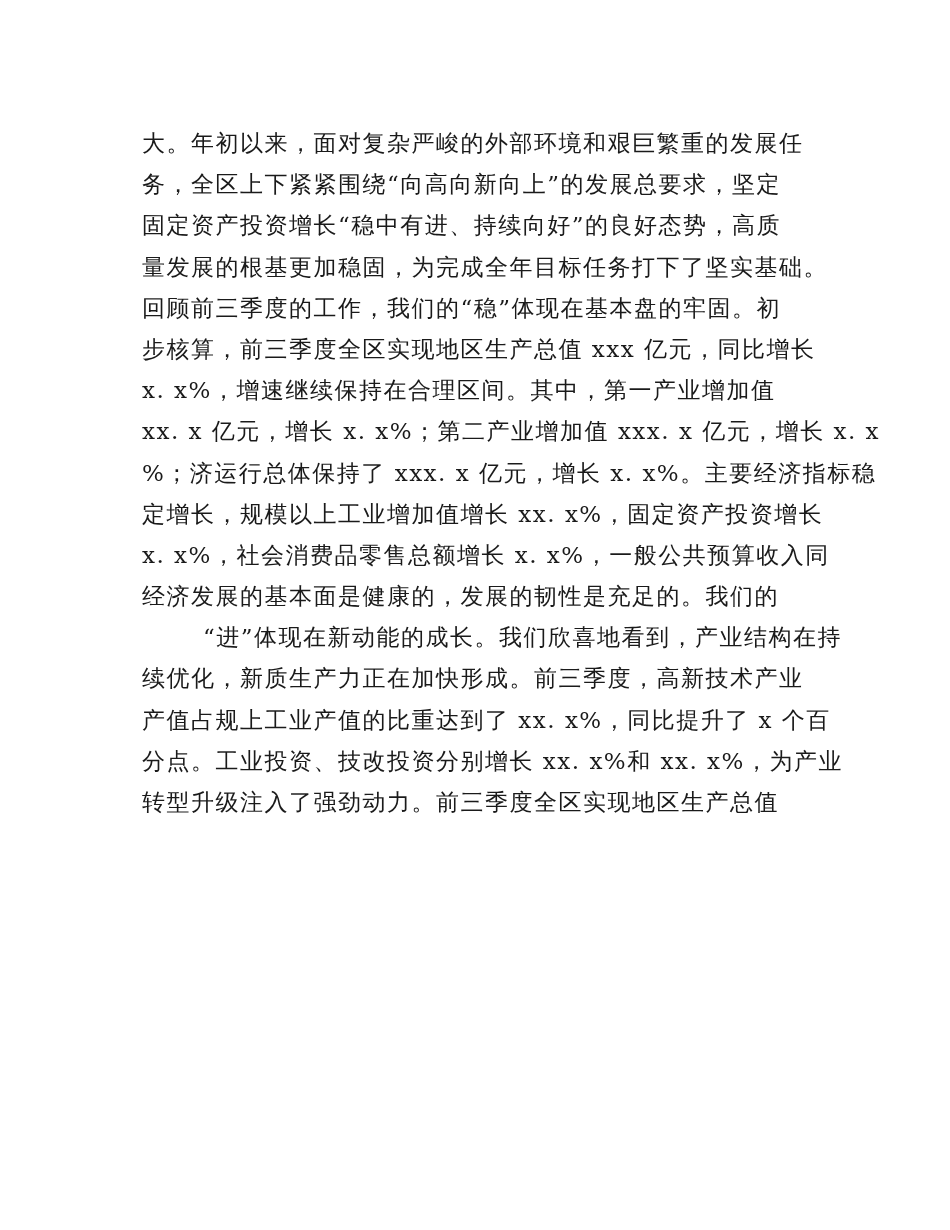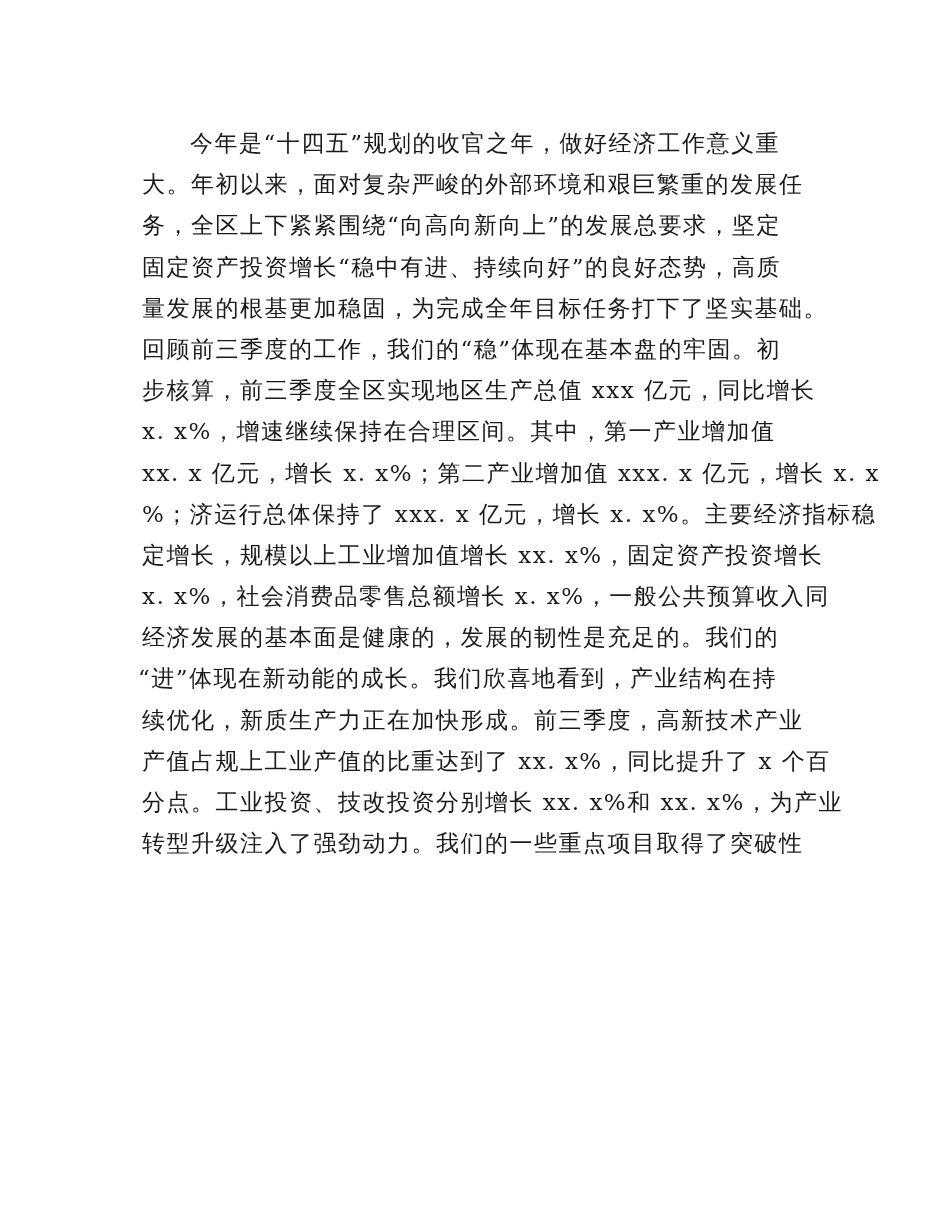--- a/index.html
+++ b/index.html
@@ -37,39 +37,39 @@
       height: 41.2px;
       line-height: 41.2px;
       white-space: nowrap;
       letter-spacing: 1.5px;
     }
     .line.indent {
       padding-left: 48px;
     }
     .line.quote-start {
       margin-left: -4px;
+      text-align: right;
     }
   </style>
 </head>
 <body>
 
 <div class="page">
   <div class="body-text">
-    <span class="line indent">今年是“十四五”规划的收官之年，做好经济工作意义重</span>
     <span class="line">大。年初以来，面对复杂严峻的外部环境和艰巨繁重的发展任</span>
     <span class="line">务，全区上下紧紧围绕“向高向新向上”的发展总要求，坚定</span>
     <span class="line">固定资产投资增长“稳中有进、持续向好”的良好态势，高质</span>
     <span class="line">量发展的根基更加稳固，为完成全年目标任务打下了坚实基础。</span>
     <span class="line">回顾前三季度的工作，我们的“稳”体现在基本盘的牢固。初</span>
     <span class="line">步核算，前三季度全区实现地区生产总值 xxx 亿元，同比增长</span>
     <span class="line">x. x%，增速继续保持在合理区间。其中，第一产业增加值</span>
     <span class="line">xx. x 亿元，增长 x. x%；第二产业增加值 xxx. x 亿元，增长 x. x</span>
     <span class="line">%；济运行总体保持了 xxx. x 亿元，增长 x. x%。主要经济指标稳</span>
     <span class="line">定增长，规模以上工业增加值增长 xx. x%，固定资产投资增长</span>
     <span class="line">x. x%，社会消费品零售总额增长 x. x%，一般公共预算收入同</span>
     <span class="line">经济发展的基本面是健康的，发展的韧性是充足的。我们的</span>
     <span class="line quote-start">“进”体现在新动能的成长。我们欣喜地看到，产业结构在持</span>
     <span class="line">续优化，新质生产力正在加快形成。前三季度，高新技术产业</span>
     <span class="line">产值占规上工业产值的比重达到了 xx. x%，同比提升了 x 个百</span>
     <span class="line">分点。工业投资、技改投资分别增长 xx. x%和 xx. x%，为产业</span>
-    <span class="line">转型升级注入了强劲动力。我们的一些重点项目取得了突破性</span>
+    <span class="line">转型升级注入了强劲动力。前三季度全区实现地区生产总值</span>
   </div>
 </div>
 
 </body></html>

